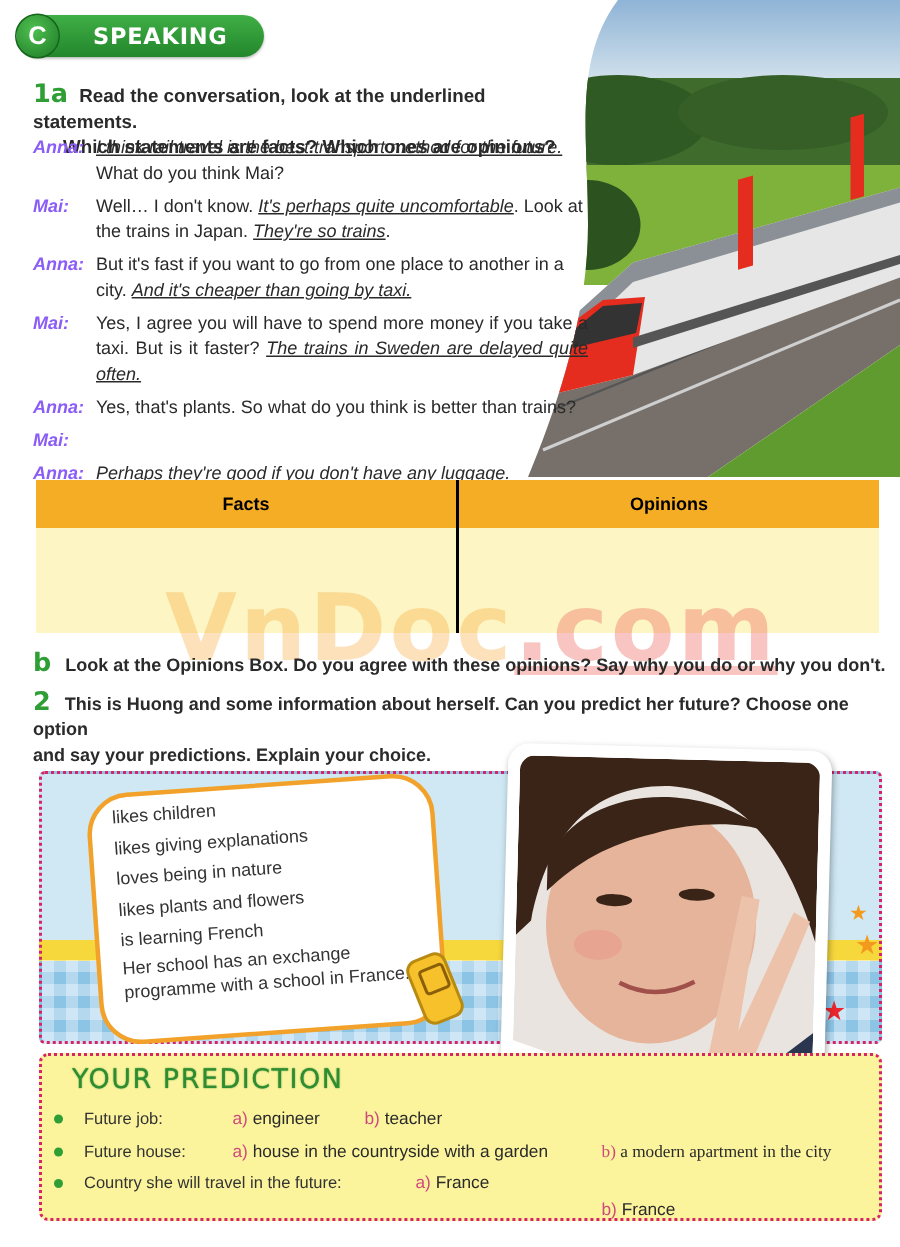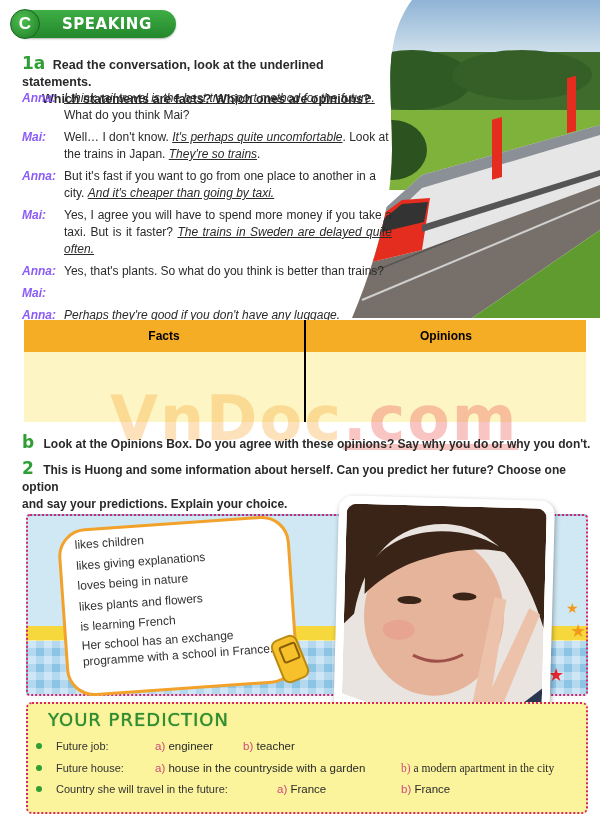--- a/index.html
+++ b/index.html
@@ -234,13 +234,13 @@
   <span>Future house:</span>
 </div>
 <div class="opt" style="left:155px;top:762px;font-size:11.5px;"><span class="opt-letter">a)</span> <span>house in the countryside with a garden</span></div>
 <div class="opt" style="left:401px;top:762px;font-size:11.5px;font-family:Liberation Serif, serif;"><span class="opt-letter">b)</span> <span>a modern apartment in the city</span></div>
 
 <div class="pred-row" style="top:783px;">
   <span class="bullet"></span>
   <span>Country she will travel in the future:</span>
 </div>
 <div class="opt" style="left:277px;top:783px;font-size:11.5px;"><span class="opt-letter">a)</span> <span>France</span></div>
-<div class="opt" style="left:401px;top:783px;font-size:11.5px;"><span class="opt-letter">b)</span> <span>France</span></div>
+<div class="opt" style="left:401px;top:801px;font-size:11.5px;"><span class="opt-letter">b)</span> <span>France</span></div>
 
 </body></html>

